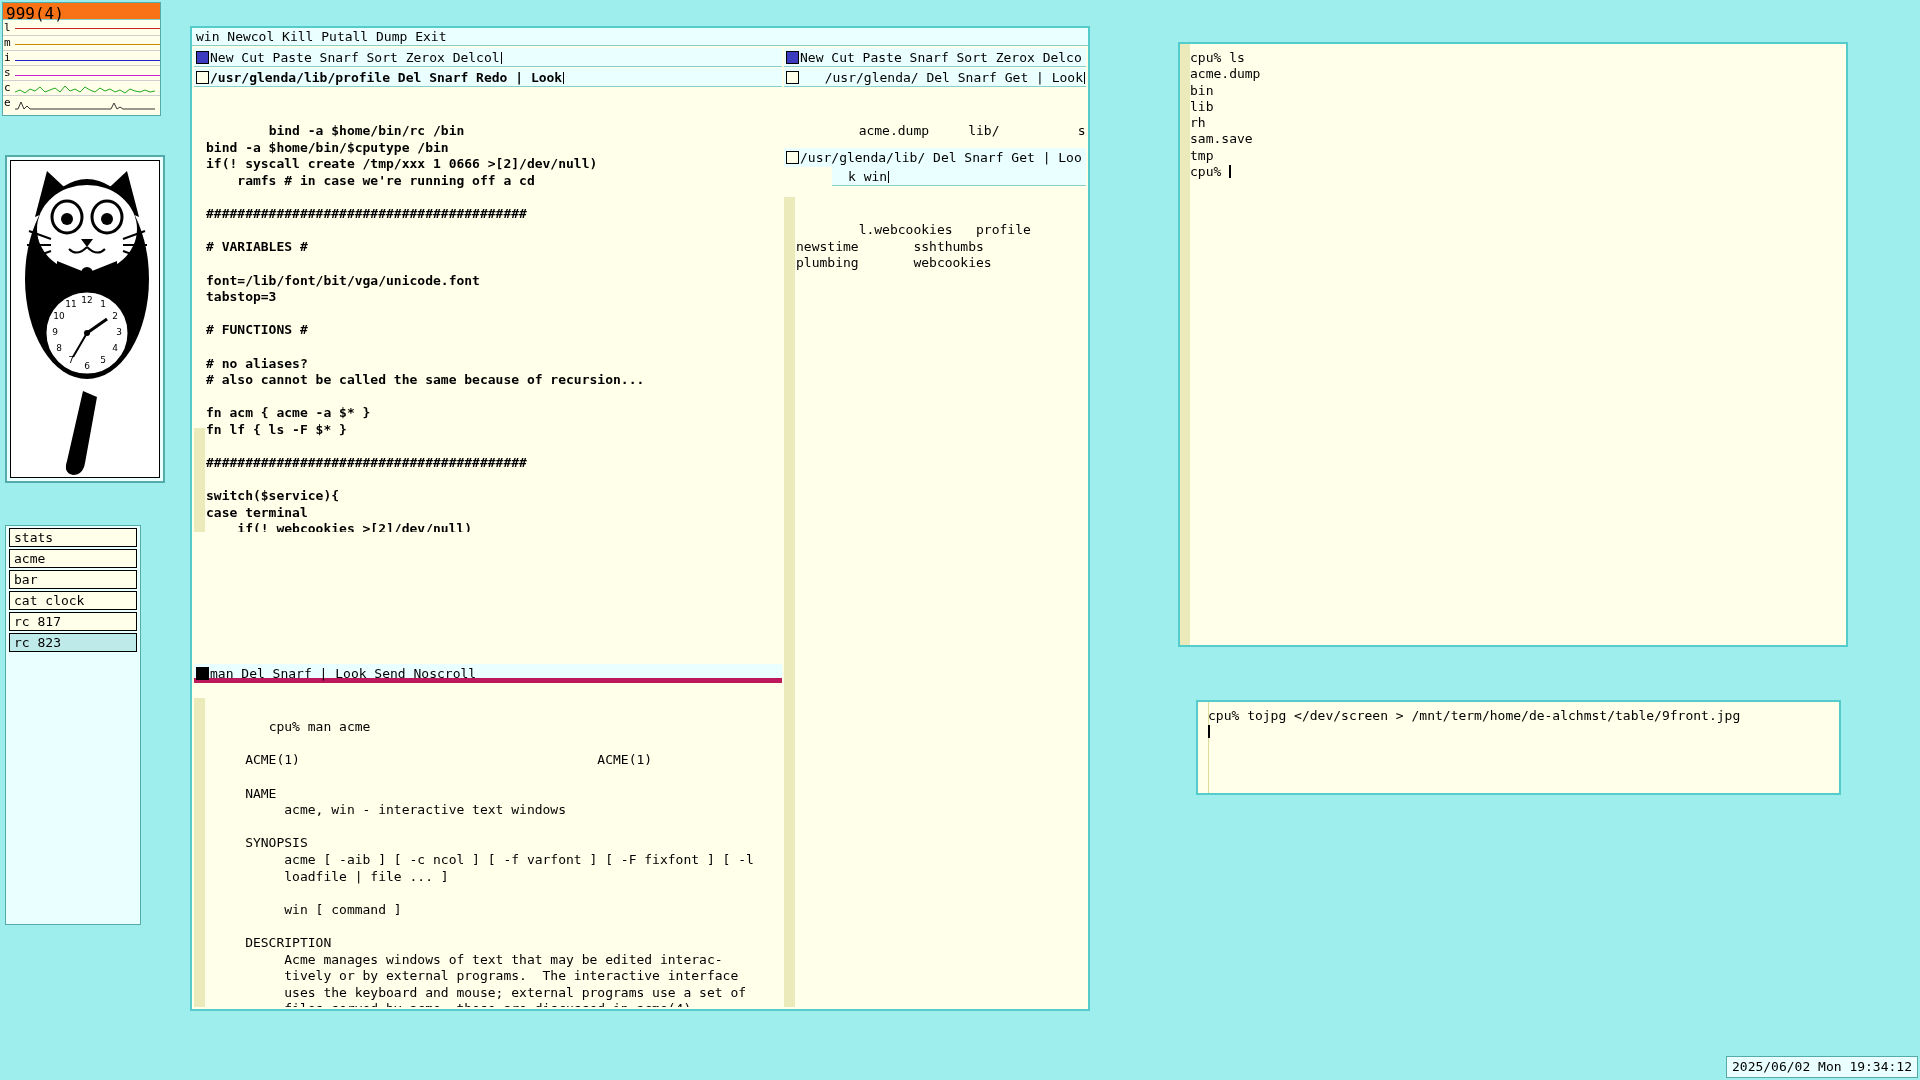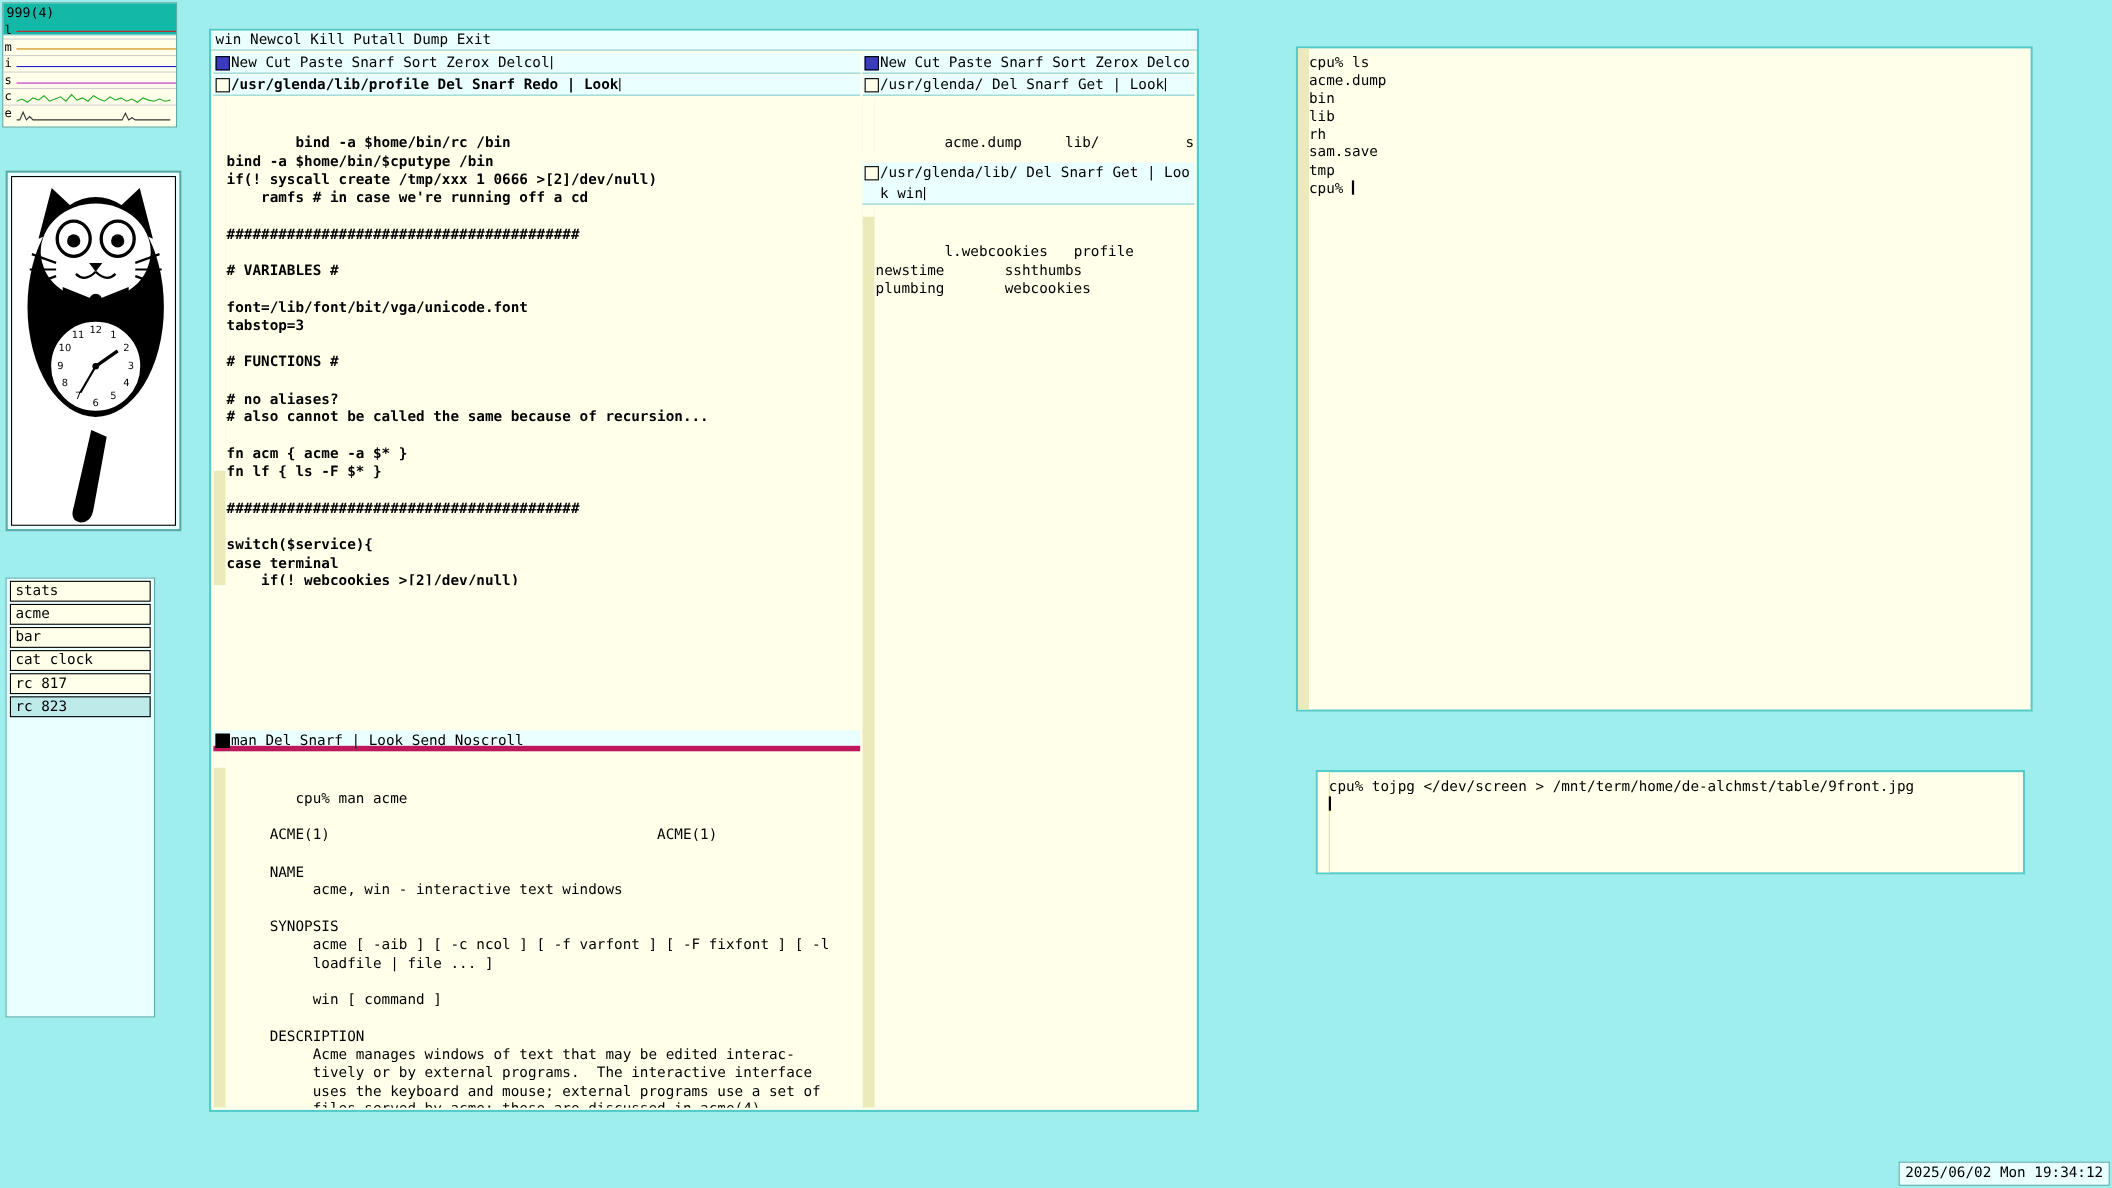--- a/index.html
+++ b/index.html
@@ -8,21 +8,21 @@
     background:#9eeeee;
     font-family:"DejaVu Sans Mono", monospace;
     font-size:13px;
     position:relative;
     overflow:hidden;
     color:#000;
   }
   .win{position:absolute;box-sizing:border-box;}
   
   #stats-win{left:2px;top:2px;width:159px;height:114px;background:#ffffea;border:1px solid #55aaaa;}
-  #stats-title{height:29px;background:#14b8a6;border-bottom:1px solid #88cccc;font-size:12px;padding:1px 3px;box-sizing:border-box;}
+  #stats-title{height:17px;background:#f97316;border-bottom:1px solid #88cccc;font-size:16px;padding:1px 3px;box-sizing:border-box;}
   #stats-rows{position:absolute;top:18px;left:0;right:0;bottom:0;}
   .stats-row{position:relative;height:15px;border-bottom:1px solid #cfcfcf;box-sizing:border-box;}
   .stats-row .lbl{position:absolute;left:1px;top:0px;font-size:11px;line-height:14px;}
   .stats-row .graph{position:absolute;left:12px;right:0;top:0;bottom:0;}
   .stats-row .line{position:absolute;left:0;right:0;height:1px;}
   
   #catclock{left:5px;top:155px;width:160px;height:328px;background:#eaffff;border:2px solid #55aaaa;}
   #catclock .inner{position:absolute;left:3px;top:3px;right:3px;bottom:3px;background:#ffffff;border:1px solid #000;overflow:hidden;}
   
   #riolist{left:5px;top:525px;width:136px;height:400px;background:#eaffff;border:1px solid #55aaaa;}
@@ -242,38 +242,38 @@
       </div>
     </div>
   </div>
 
   <div style="position:absolute;left:592px;top:20px;right:2px;bottom:2px;">
     <div class="col-tag">
       <span class="sqbox blue"></span>
       <span>New Cut Paste Snarf Sort Zerox Delco</span>
     </div>
 
-    <div style="position:absolute;left:0;top:20px;right:0;height:72px;">
+    <div style="position:absolute;left:0;top:20px;right:0;height:72px;text-align:right;">
       <div class="win-tag" style="border-bottom:1px solid #88cccc;">
         <span class="sqbox"></span>
         <span>/usr/glenda/ Del Snarf Get | Look</span><span class="cursor"></span>
       </div>
       <div class="body" style="position:absolute;top:20px;left:0;right:0;bottom:0;">
         <div class="scrollbar"><div class="thumb" style="top:0;height:58px;"></div></div>
         <span>acme.dump     lib/          sam.save
 bin/          rh/           tmp/</span>
       </div>
     </div>
 
     <div style="position:absolute;left:0;top:100px;right:0;bottom:0;">
       <div class="win-tag" style="border-bottom:none;">
         <span class="sqbox"></span>
         <span>/usr/glenda/lib/ Del Snarf Get | Loo</span>
       </div>
-      <div class="win-tag" style="border-bottom:1px solid #88cccc;padding-left:16px;">
+      <div class="win-tag" style="border-bottom:1px solid #88cccc;padding-left:16px;margin-left:48px;">
         <span>k win</span><span class="cursor"></span>
       </div>
       <div class="body" style="position:absolute;top:39px;left:0;right:0;bottom:0;">
         <div class="scrollbar"><div class="thumb" style="top:0;height:10px;"></div></div>
         <span>l.webcookies   profile
 newstime       sshthumbs
 plumbing       webcookies</span>
       </div>
     </div>
   </div>

